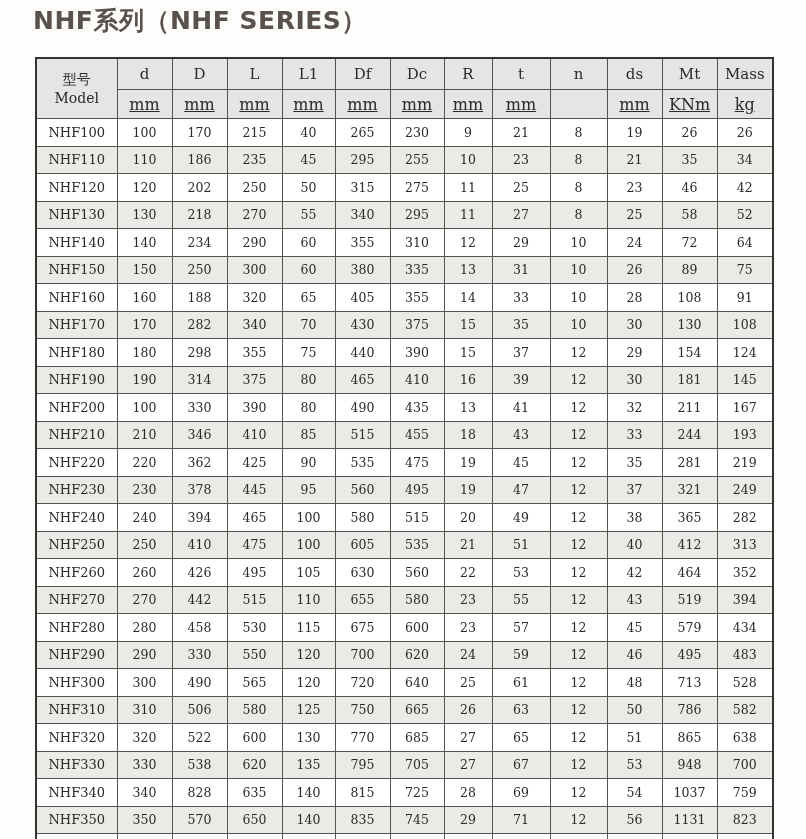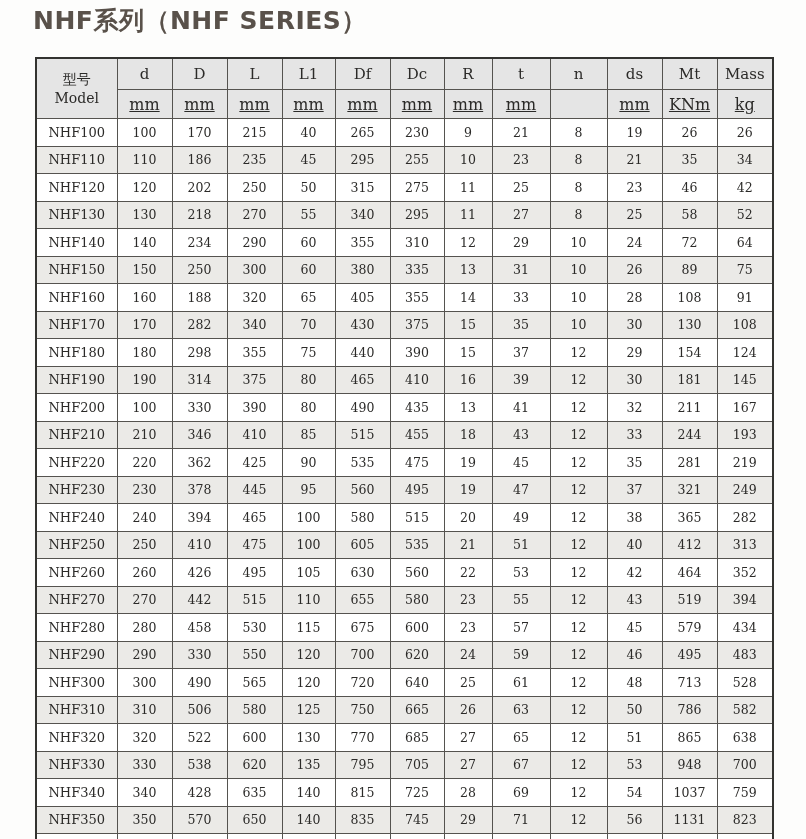--- a/index.html
+++ b/index.html
@@ -491,21 +491,21 @@
             <td>27</td>
             <td>67</td>
             <td>12</td>
             <td>53</td>
             <td>948</td>
             <td>700</td>
           </tr>
           <tr>
             <td class="model-cell">NHF340</td>
             <td>340</td>
-            <td>428</td>
+            <td>828</td>
             <td>635</td>
             <td>140</td>
             <td>815</td>
             <td>725</td>
             <td>28</td>
             <td>69</td>
             <td>12</td>
             <td>54</td>
             <td>1037</td>
             <td>759</td>

